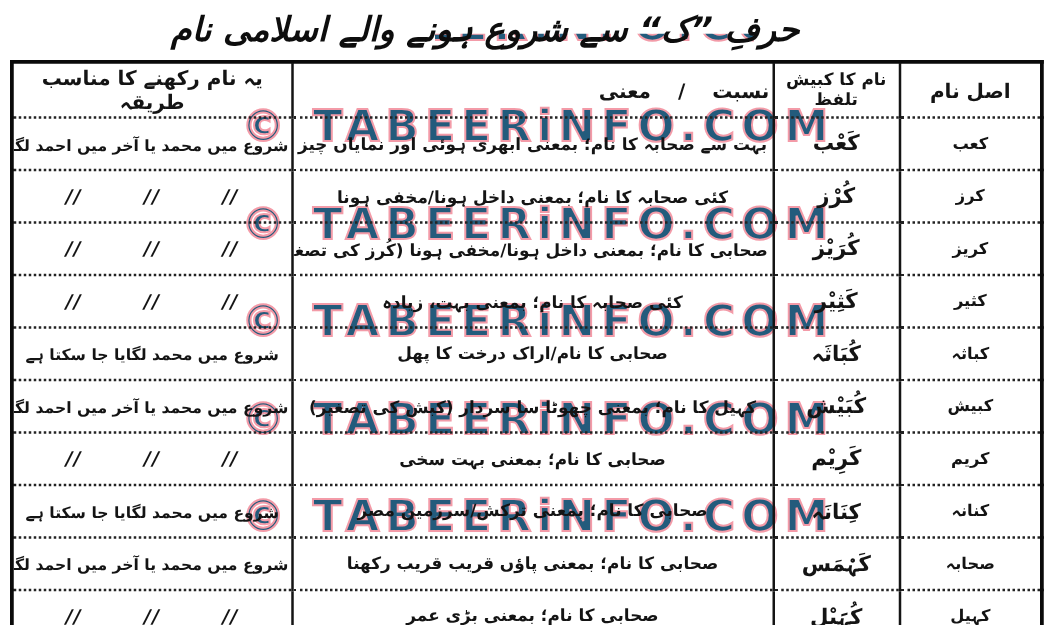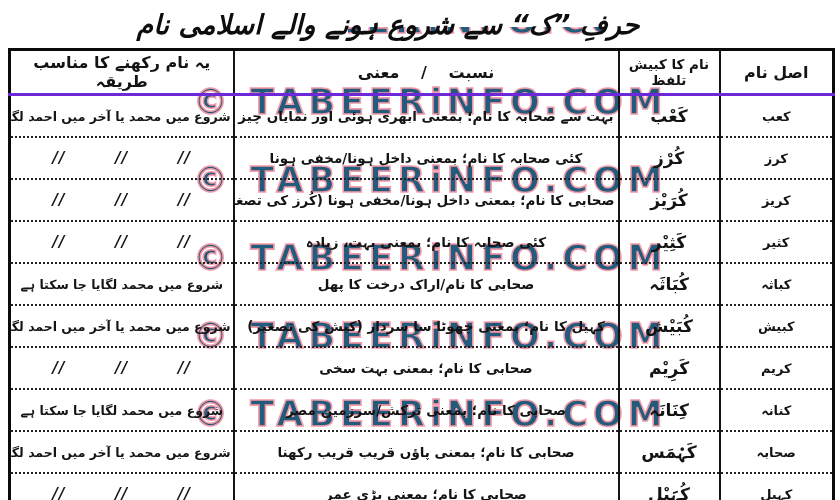--- a/index.html
+++ b/index.html
@@ -42,24 +42,24 @@
   table.names col.c-pron{width:101px;}
   table.names col.c-meaning{width:385px;}
   table.names col.c-method{width:224px;}
   table.names, table.names th, table.names td{
     border:2px solid #141414;
   }
   table.names{border:3px solid #0a0a0a;}
   table.names th{
     height:42px;vertical-align:middle;text-align:center;
     font-size:16px;font-weight:bold;padding:0 2px;
-    border-bottom:3px solid #6d28d9;background:transparent;
+    border-bottom:1px solid #6d28d9;background:transparent;
   }
   table.names th.h-pron{font-size:13.5px;}
-  table.names th.h-meaning{word-spacing:16px;}
+  table.names th.h-meaning{word-spacing:16px;text-align:right;}
   table.names td{
     height:40px;vertical-align:middle;text-align:center;
     padding:0 3px;background:transparent;overflow:hidden;
     border-top:2px dotted #232323;border-bottom:2px dotted #232323;
     font-weight:bold;
   }
   td.cell-name{font-size:13px;}
   td.cell-pron{font-size:17px;margin-top:28px;}
   td.cell-meaning{font-size:13.5px;white-space:nowrap;}
   td.cell-method{font-size:12.5px;white-space:nowrap;}

